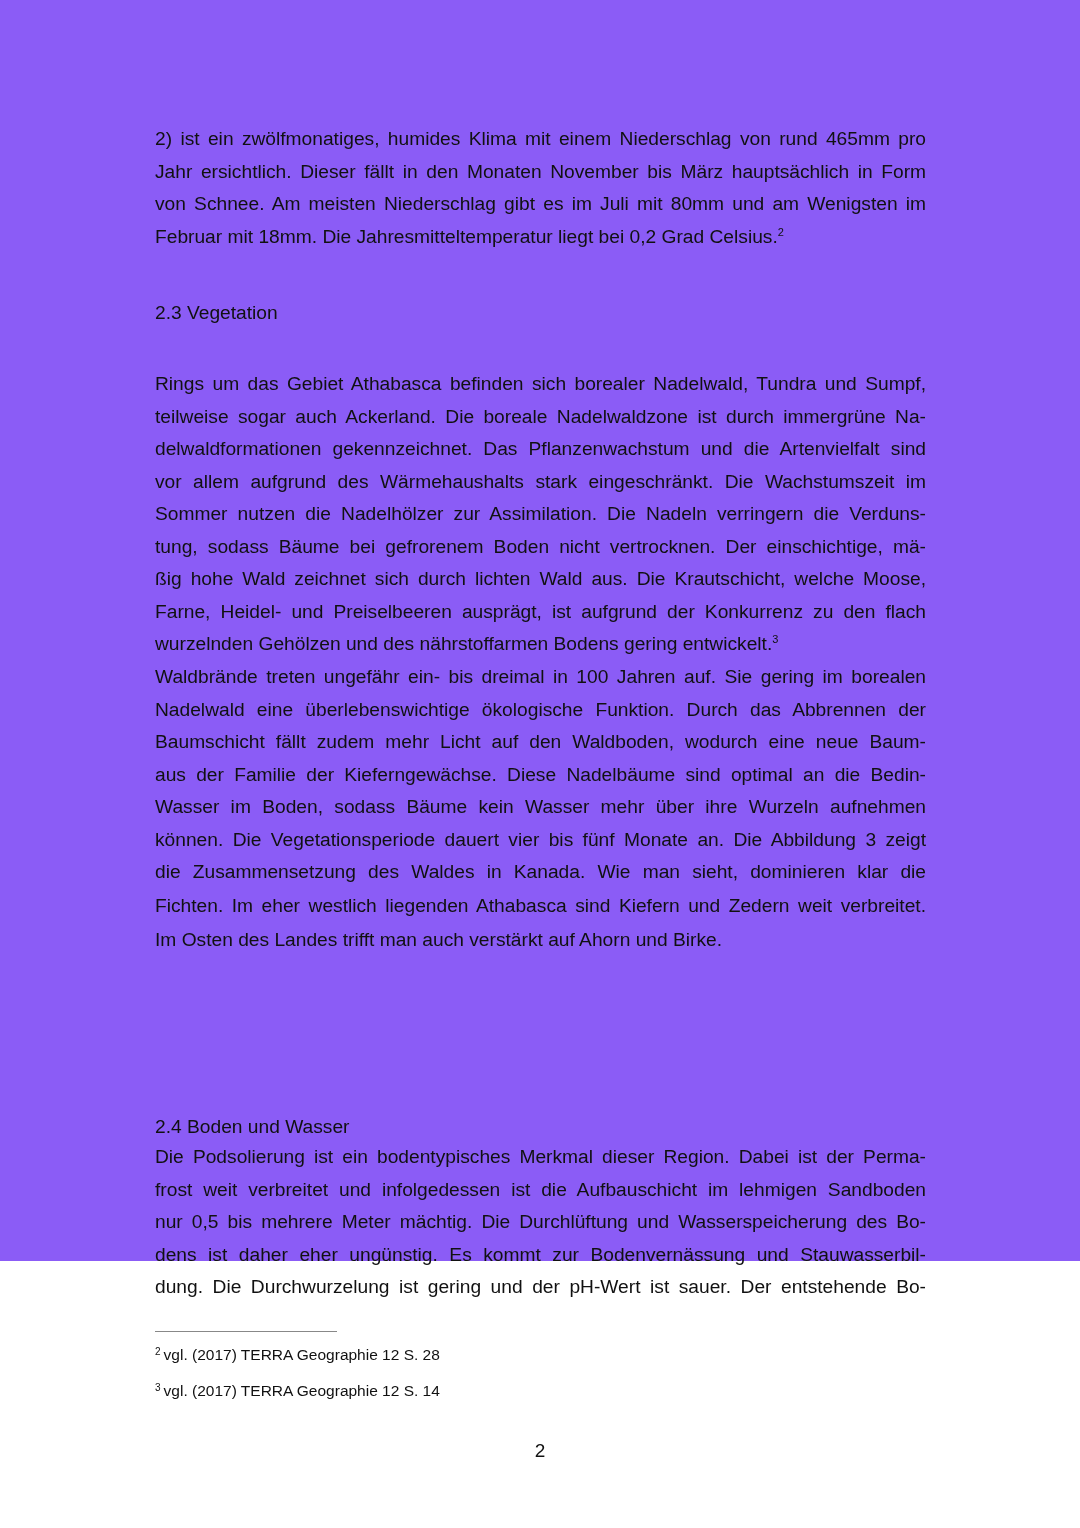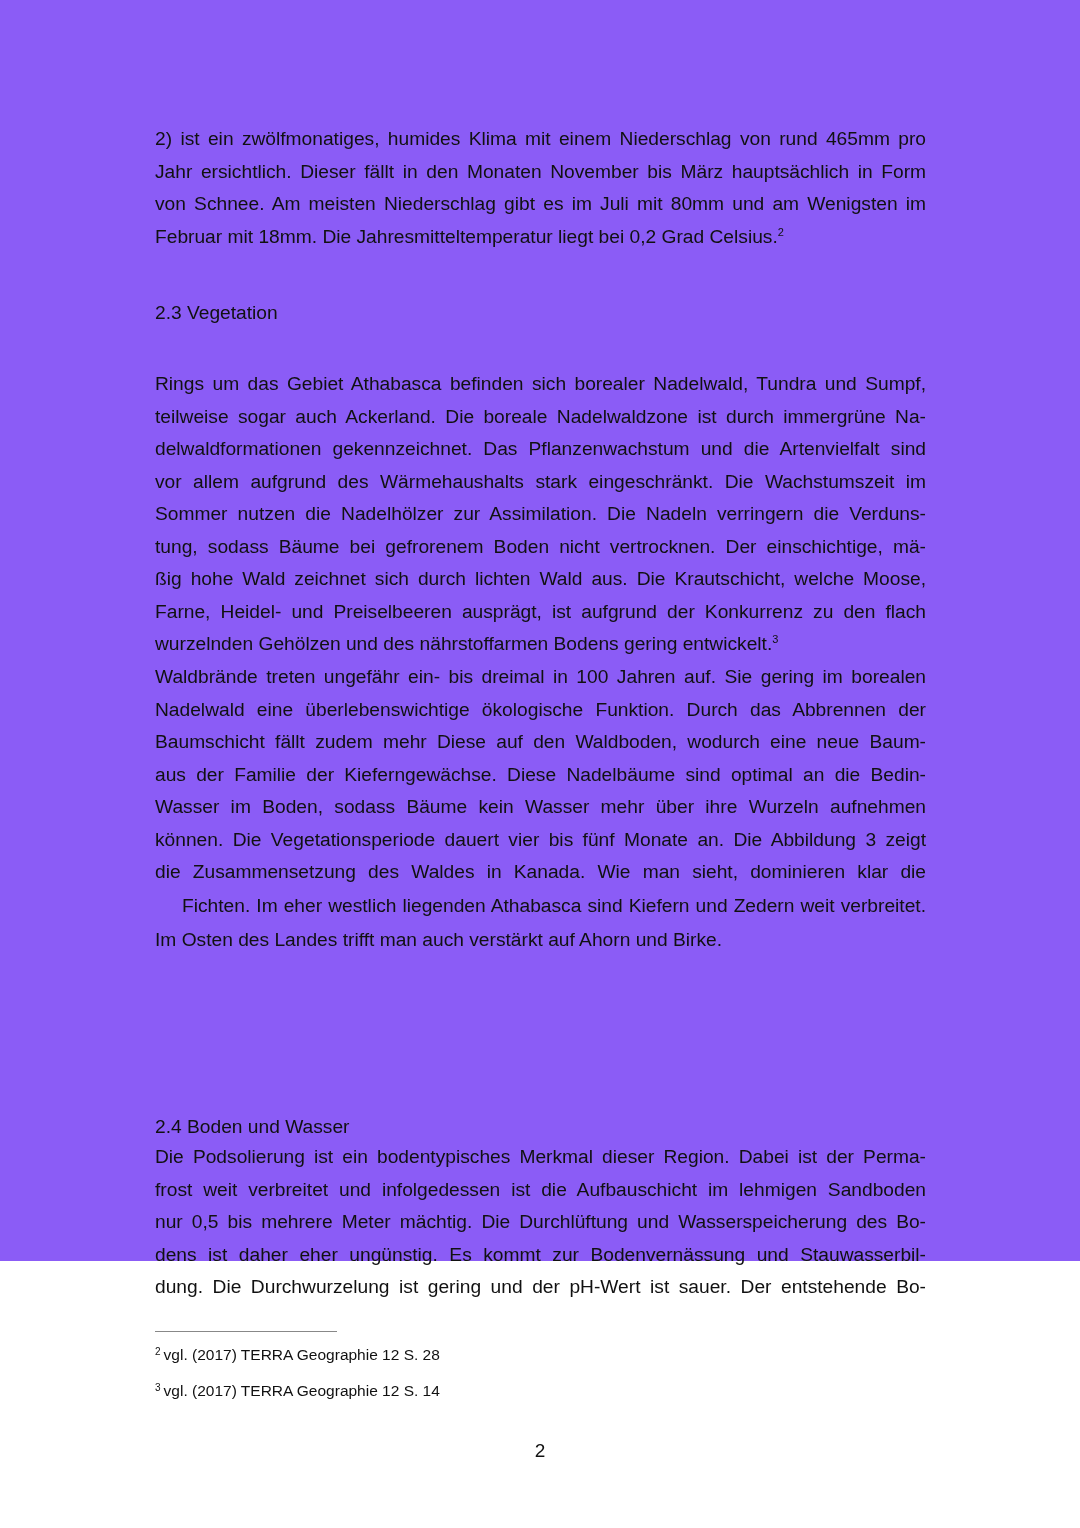--- a/index.html
+++ b/index.html
@@ -46,26 +46,26 @@
     <div class="line"><span class="j">Sommer nutzen die Nadelhölzer zur Assimilation. Die Nadeln verringern die Verduns-</span></div>
     <div class="line"><span class="j">tung, sodass Bäume bei gefrorenem Boden nicht vertrocknen. Der einschichtige, mä-</span></div>
     <div class="line"><span class="j">ßig hohe Wald zeichnet sich durch lichten Wald aus. Die Krautschicht, welche Moose,</span></div>
     <div class="line"><span class="j">Farne, Heidel- und Preiselbeeren ausprägt, ist aufgrund der Konkurrenz zu den flach</span></div>
     <div class="line last"><span>wurzelnden Gehölzen und des nährstoffarmen Bodens gering entwickelt.</span><sup class="fn">3</sup></div>
   </div>
 
   <div class="para" style="top:661px;">
     <div class="line"><span class="j">Waldbrände treten ungefähr ein- bis dreimal in 100 Jahren auf. Sie gering im borealen</span></div>
     <div class="line"><span class="j">Nadelwald eine überlebenswichtige ökologische Funktion. Durch das Abbrennen der</span></div>
-    <div class="line"><span class="j">Baumschicht fällt zudem mehr Diese auf den Waldboden, wodurch eine neue Baum-</span></div>
+    <div class="line"><span class="j">Baumschicht fällt zudem mehr Licht auf den Waldboden, wodurch eine neue Baum-</span></div>
     <div class="line"><span class="j">aus der Familie der Kieferngewächse. Diese Nadelbäume sind optimal an die Bedin-</span></div>
     <div class="line"><span class="j">Wasser im Boden, sodass Bäume kein Wasser mehr über ihre Wurzeln aufnehmen</span></div>
     <div class="line"><span class="j">können. Die Vegetationsperiode dauert vier bis fünf Monate an. Die Abbildung 3 zeigt</span></div>
     <div class="line"><span class="j">die Zusammensetzung des Waldes in Kanada. Wie man sieht, dominieren klar die</span></div>
-    <div class="line" style="height:34px;line-height:34px;margin-left:27px;"><span class="j">Fichten. Im eher westlich liegenden Athabasca sind Kiefern und Zedern weit verbreitet.</span></div>
+    <div class="line" style="height:34px;line-height:34px;"><span class="j">Fichten. Im eher westlich liegenden Athabasca sind Kiefern und Zedern weit verbreitet.</span></div>
     <div class="line last" style="height:34px;line-height:34px;"><span>Im Osten des Landes trifft man auch verstärkt auf Ahorn und Birke.</span></div>
   </div>
 
   <div class="heading" style="top:1115px;">2.4 Boden und Wasser</div>
 
   <div class="para" style="top:1141px;">
     <div class="line"><span class="j">Die Podsolierung ist ein bodentypisches Merkmal dieser Region. Dabei ist der Perma-</span></div>
     <div class="line"><span class="j">frost weit verbreitet und infolgedessen ist die Aufbauschicht im lehmigen Sandboden</span></div>
     <div class="line"><span class="j">nur 0,5 bis mehrere Meter mächtig. Die Durchlüftung und Wasserspeicherung des Bo-</span></div>
     <div class="line"><span class="j">dens ist daher eher ungünstig. Es kommt zur Bodenvernässung und Stauwasserbil-</span></div>

